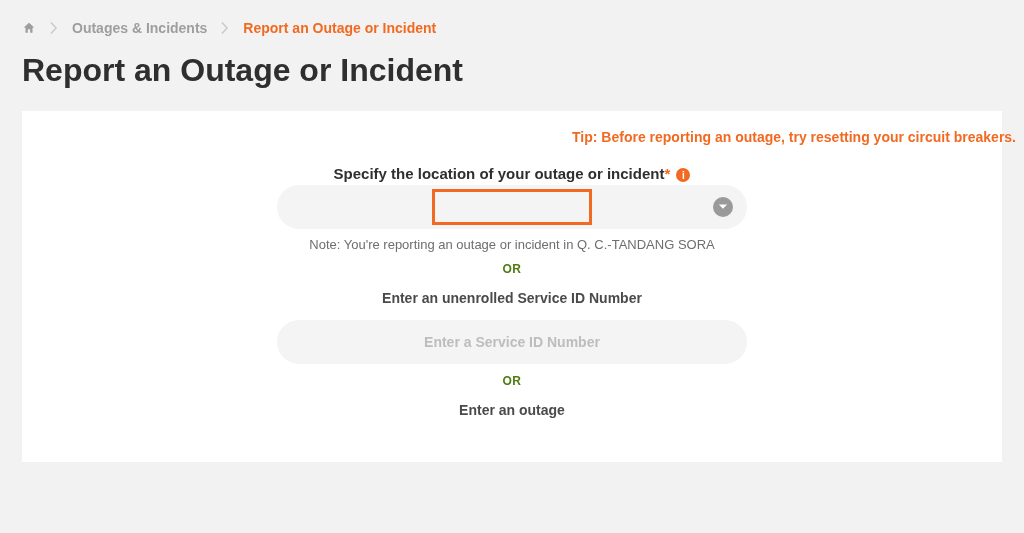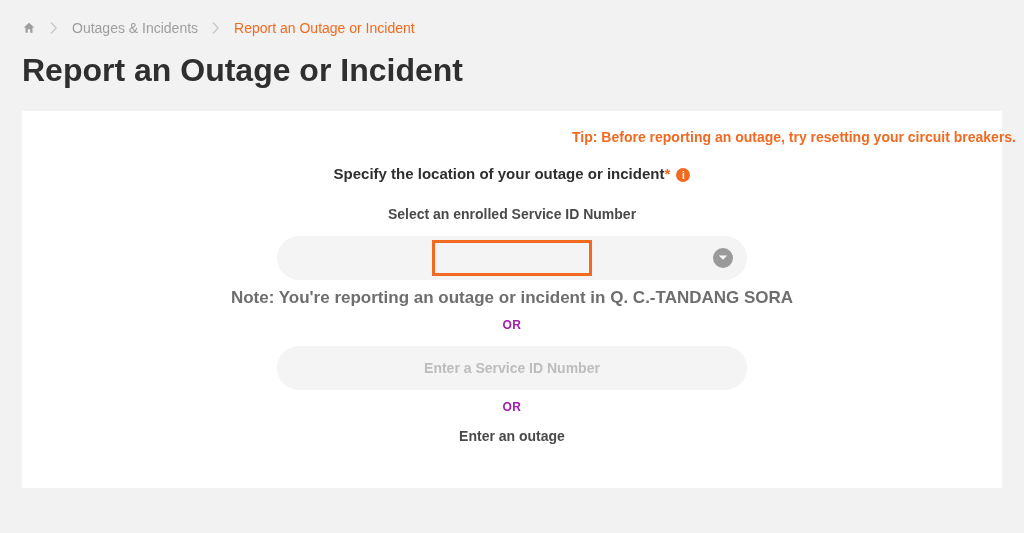--- a/index.html
+++ b/index.html
@@ -11,21 +11,21 @@
     font-size: 14px;
   }
 
   
   .breadcrumb {
     display: flex;
     align-items: center;
     gap: 14px;
     padding: 20px 22px 0 22px;
     font-size: 14px;
-    font-weight: 400;
+    font-weight: 700;
   }
   .breadcrumb .crumb-link { color: #9e9e9e; text-decoration: none; }
   .breadcrumb .crumb-current { color: #f26a21; }
   .breadcrumb .sep { color: #c8c8c8; }
   .breadcrumb .sep svg { width: 8px; height: 12px; display: block; }
   .home-icon { color: #9e9e9e; display: inline-flex; }
   .home-icon svg { width: 14px; height: 14px; display: block; }
 
   
   .page-title {
@@ -51,21 +51,21 @@
     padding-right: 8px;
     margin-right: -22px; 
     margin-bottom: 20px;
   }
 
   .section-heading {
     text-align: center;
     font-size: 15px;
     font-weight: 700;
     color: #2f2f2f;
-    margin-bottom: 24px;
+    margin-bottom: 3px;
   }
   .section-heading .req { color: #f26a21; }
   .info-icon {
     display: inline-flex;
     vertical-align: middle;
     margin-left: 2px;
   }
   .info-icon .dot {
     width: 14px; height: 14px;
     border-radius: 50%;
@@ -162,32 +162,31 @@
     width: 20px; height: 20px;
     border-radius: 50%;
     background: #9a9a9a;
     display: inline-flex;
     align-items: center; justify-content: center;
   }
   .chevron-btn svg { width: 10px; height: 10px; display: block; fill: #fff; }
 
   .note-line {
     text-align: center;
-    font-size: 17px;
+    font-size: 13px;
     color: #6e6e6e;
     margin-top: 8px;
     margin-bottom: 10px;
-    font-weight: bold;
   }
 
   .or-sep {
     text-align: center;
     font-size: 12px;
     font-weight: 700;
-    color: #a21caf;
+    color: #4d7c0f;
     letter-spacing: 0.5px;
     margin: 10px 0 14px 0;
   }
 </style>
 </head>
 <body>
 
 <nav class="breadcrumb">
   <a href="#" class="home-icon">
     <svg viewBox="0 0 24 24" fill="currentColor">
@@ -215,21 +214,20 @@
 
   <div class="tip-line">Tip: Before reporting an outage, try resetting your circuit breakers.</div>
 
   <div class="section-heading">
     <span>Specify the location of your outage or incident</span><span class="req">*</span>
     <span class="info-icon">
         <i class="dot">i</i>
       </span>
   </div>
 
-  <div class="sub-label">Select an enrolled Service ID Number</div>
 
   <div class="choice-row">
     <span class="radio-wrap">
       <span class="radio selected">
           <span class="inner"></span>
         </span>
     </span>
     <div class="pill">
       <span class="placeholder"></span>
       <span class="select-highlight"></span>
@@ -238,20 +236,21 @@
             <path d="M1 3l5 5 5-5H1z"></path>
           </svg>
       </span>
     </div>
   </div>
 
   <div class="note-line">Note: You're reporting an outage or incident in Q. C.-TANDANG SORA</div>
 
   <div class="or-sep">OR</div>
 
+  <div class="sub-label">Enter an unenrolled Service ID Number</div>
 
   <div class="choice-row">
     <span class="radio-wrap">
       <span class="radio">
           <span class="inner"></span>
         </span>
     </span>
     <div class="pill">
       <input type="text" placeholder="Enter a Service ID Number" style="">
     </div>

